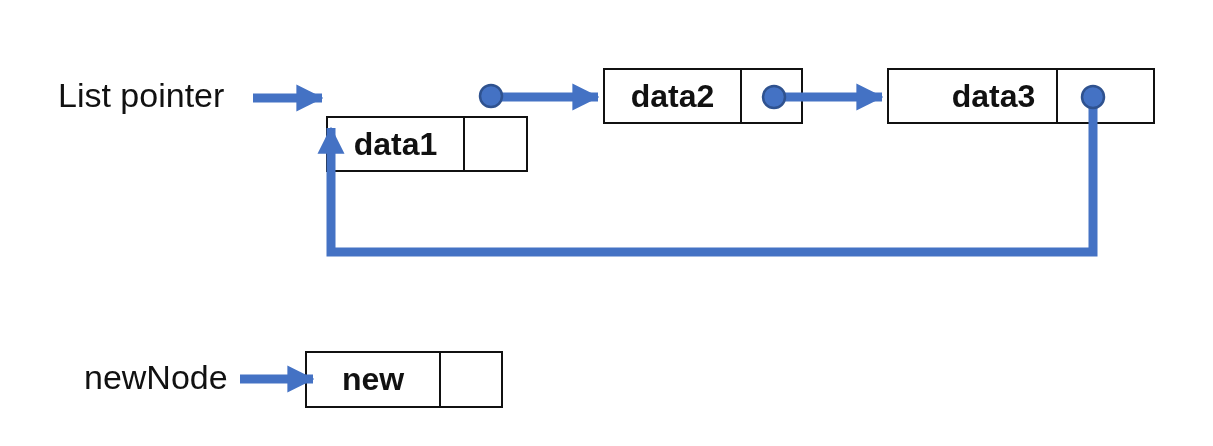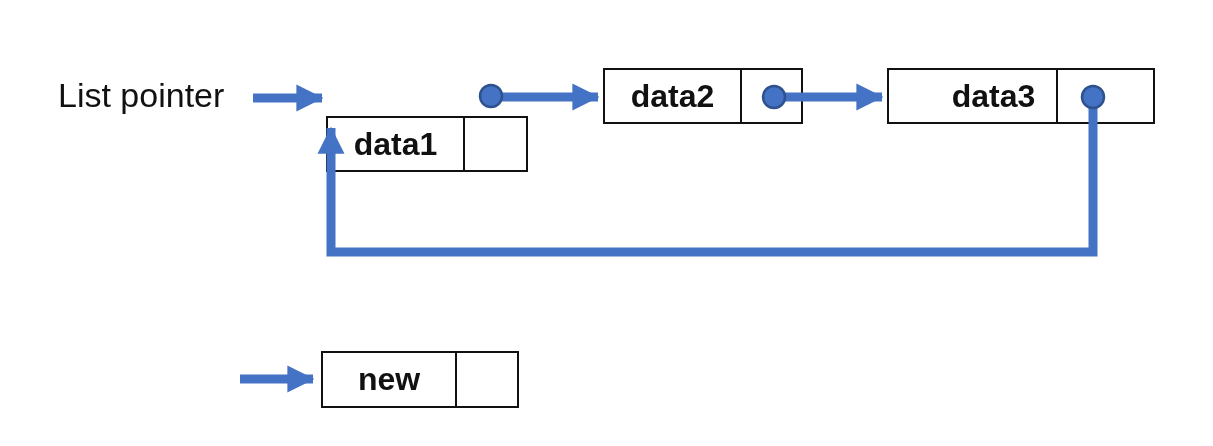--- a/index.html
+++ b/index.html
@@ -54,37 +54,38 @@
   .dot{fill:var(--accent);stroke:var(--dot-stroke);stroke-width:2.5;}
   .arrowhead{fill:var(--accent);}
 </style>
 </head>
 <body>
 
 <div class="canvas">
 
   <div class="side-label" style="left:58px;top:76px;">List pointer</div>
 
+  <div class="side-label" style="left:84px;top:358px;">newNode</div>
 
   <div class="node" style="left:326px;top:68px;width:202px;height:56px;margin-top:48px;">
     <div class="cell-data" style="width:137px;">data1</div>
     <div class="cell-pointer"></div>
   </div>
 
   <div class="node" style="left:603px;top:68px;width:200px;height:56px;flex-direction:column;">
     <div class="cell-data" style="width:137px;">data2</div>
     <div class="cell-pointer"></div>
   </div>
 
   <div class="node" style="left:887px;top:68px;width:268px;height:56px;">
     <div class="cell-data" style="width:127px;margin-left:42px;">data3</div>
     <div class="cell-pointer"></div>
   </div>
 
-  <div class="node" style="left:321px;top:351px;width:198px;height:57px;">
+  <div class="node" style="left:305px;top:351px;width:198px;height:57px;">
     <div class="cell-data" style="width:134px;">new</div>
     <div class="cell-pointer"></div>
   </div>
 
   <svg class="overlay" width="1213" height="446" viewBox="0 0 1213 446">
     <defs>
       <marker id="head" viewBox="0 0 10 10" refX="9.5" refY="5" markerWidth="3" markerHeight="3.4" orient="auto-start-reverse" markerUnits="strokeWidth">
         <path class="arrowhead" d="M0,0 L10,5 L0,10 z"></path>
       </marker>
     </defs>

